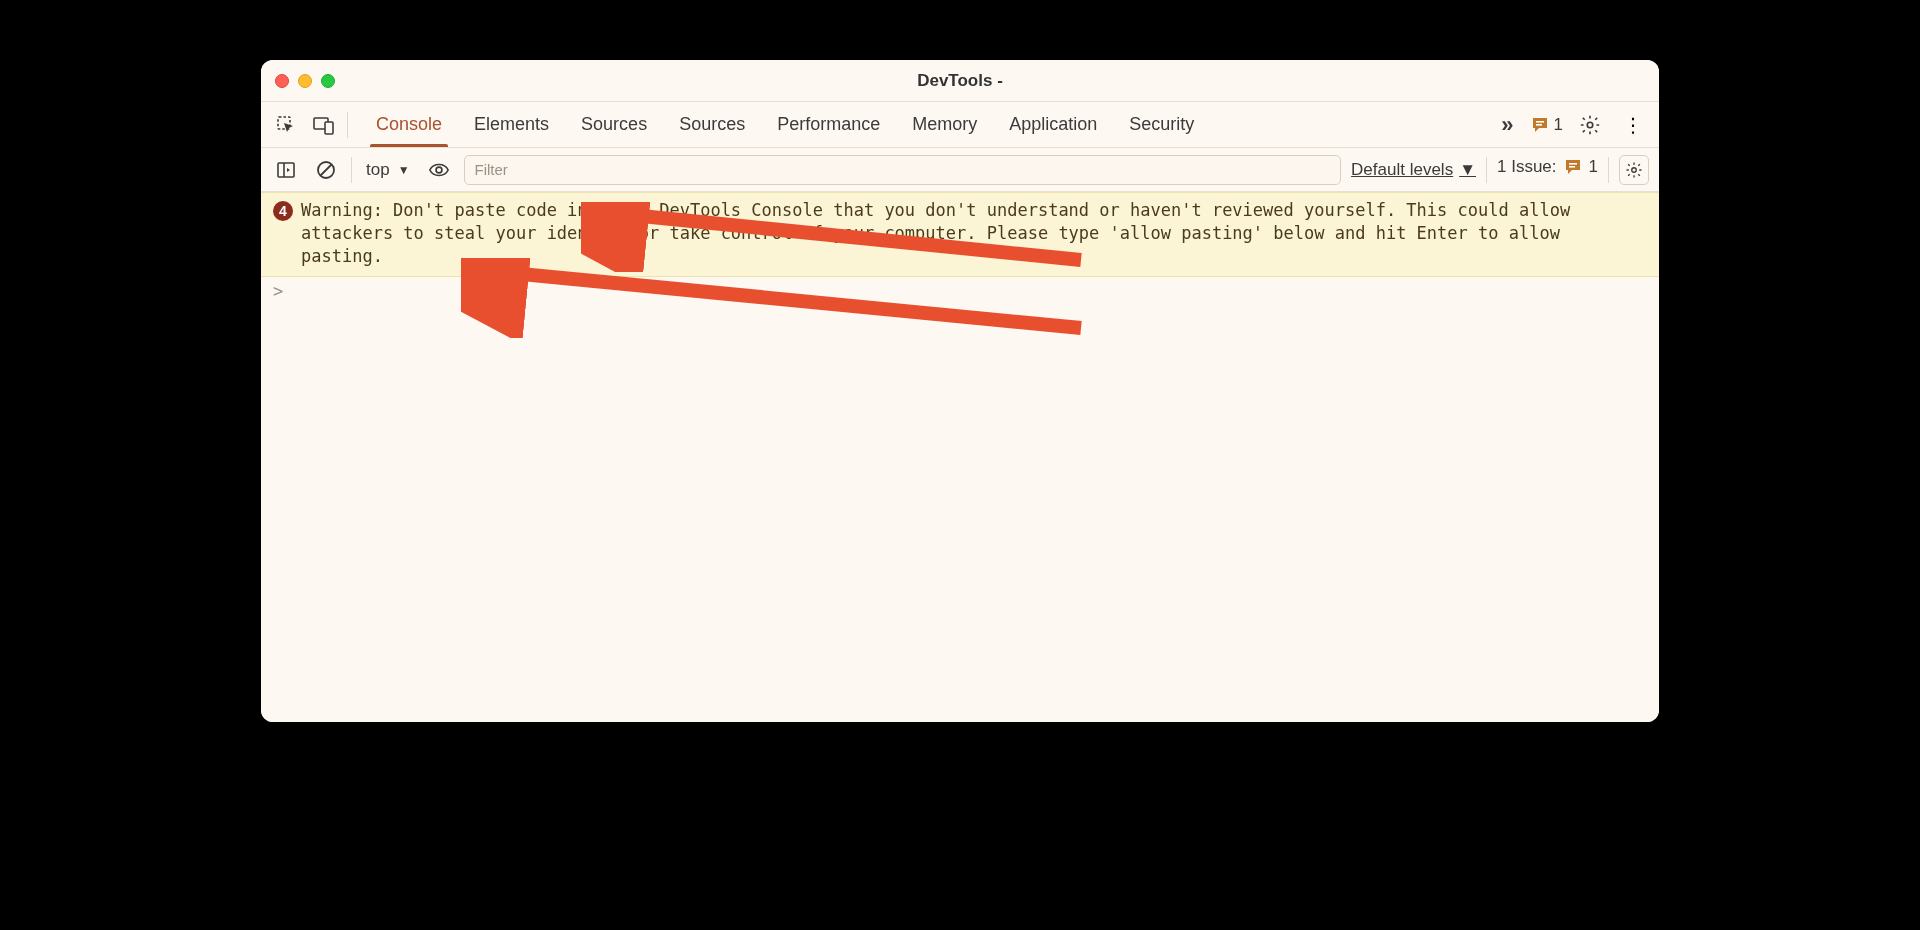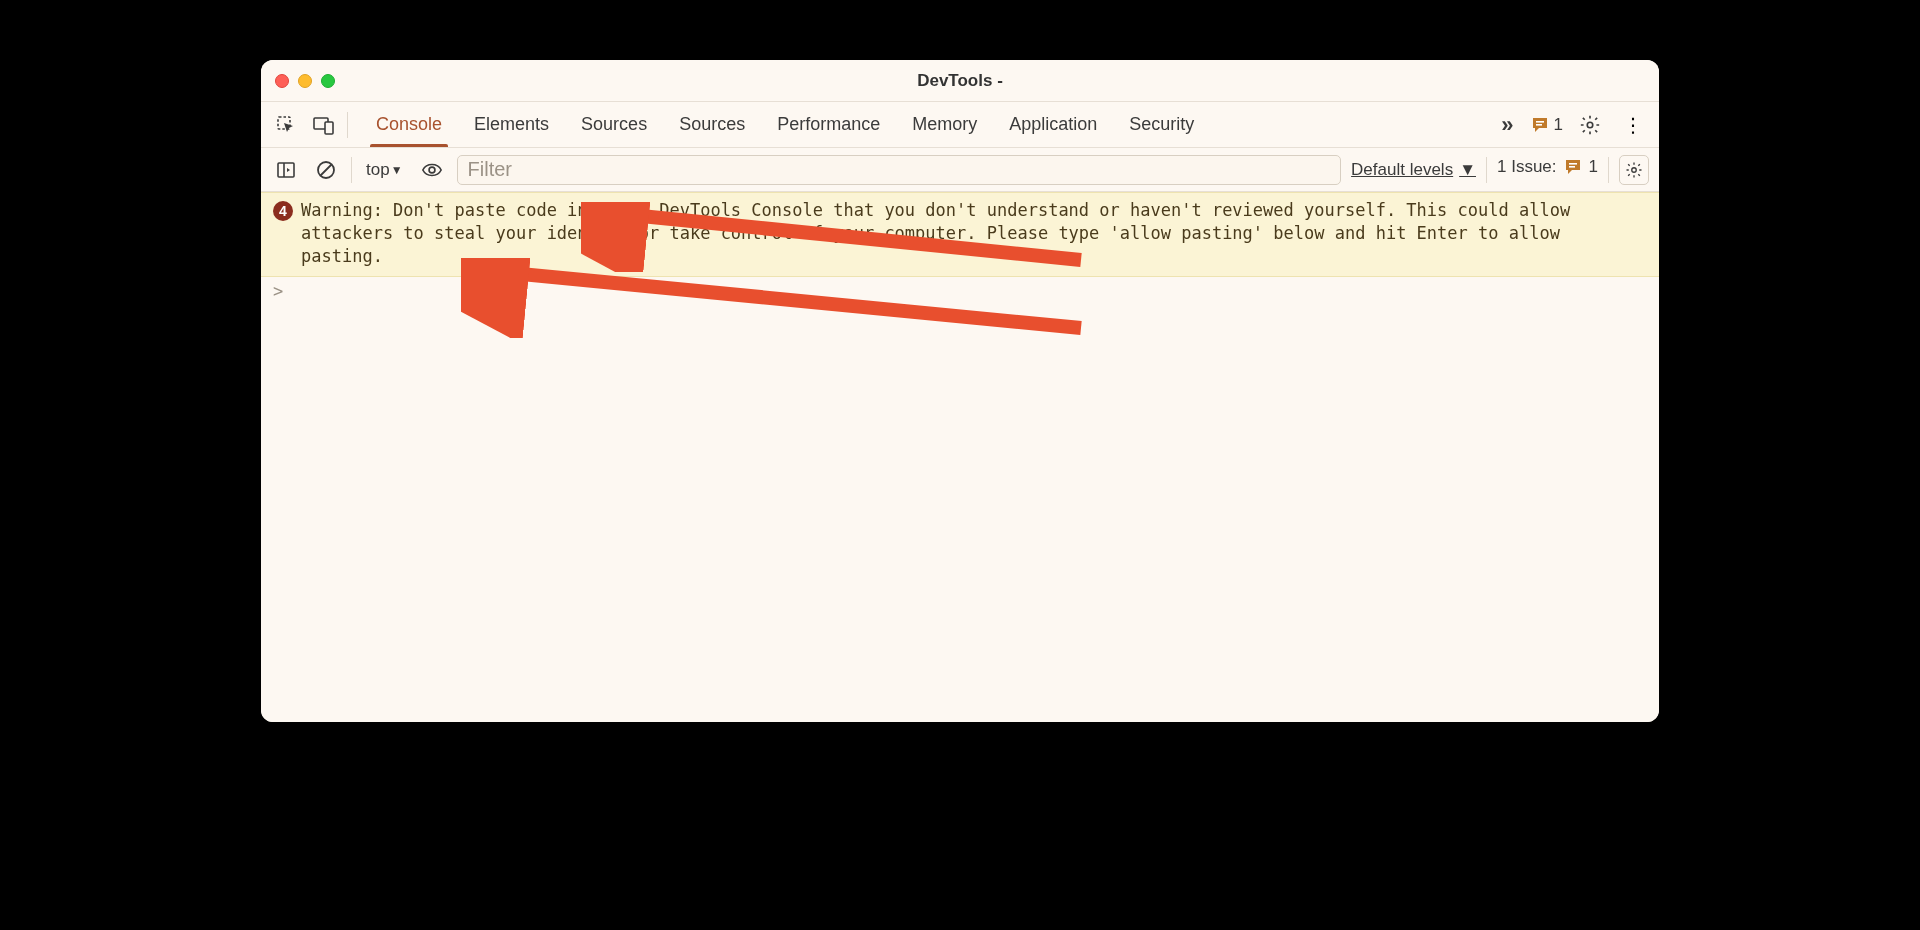--- a/index.html
+++ b/index.html
@@ -104,34 +104,34 @@
     display: flex;
     align-items: center;
     padding: 0 10px;
     gap: 10px;
     border-bottom: 1px solid #e7dfd5;
   }
   .divider-v {
     width: 1px; height: 26px; background: #e0d8cd;
   }
   .ctx-select {
-    display: flex; align-items: center; gap: 1px;
+    display: flex; align-items: center; gap: 8px;
     font-size: 17px; color: #3b3b3b;
     cursor:pointer;
     padding: 0 4px;
   }
   .ctx-select .tri { font-size: 12px; }
   .filter-input {
     flex: 1;
     height: 30px;
     border: 1px solid #d8cfc2;
     background: #fcf6ee;
     border-radius: 5px;
     padding: 0 10px;
-    font-size: 20px;
+    font-size: 15px;
     color: #7f1d1d;
   }
   .filter-input::placeholder { color: #9b9286; }
   .levels {
     display:flex; align-items:center; gap:6px;
     font-size: 17px; color: #3b3b3b;
     cursor:pointer;
     text-decoration:underline;
   }
   .issues {

